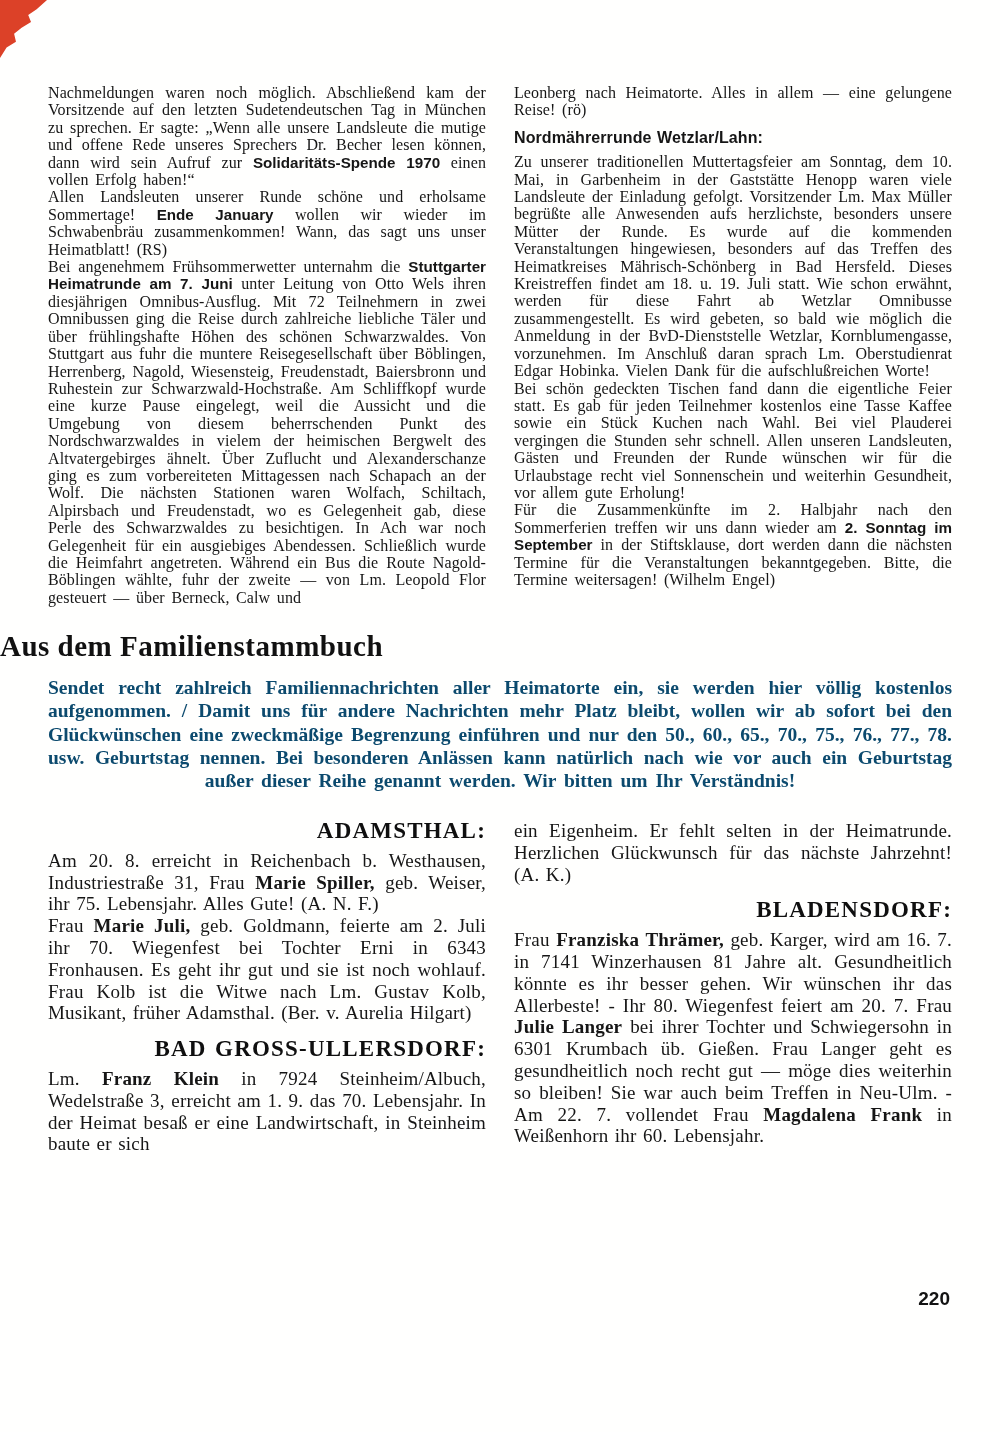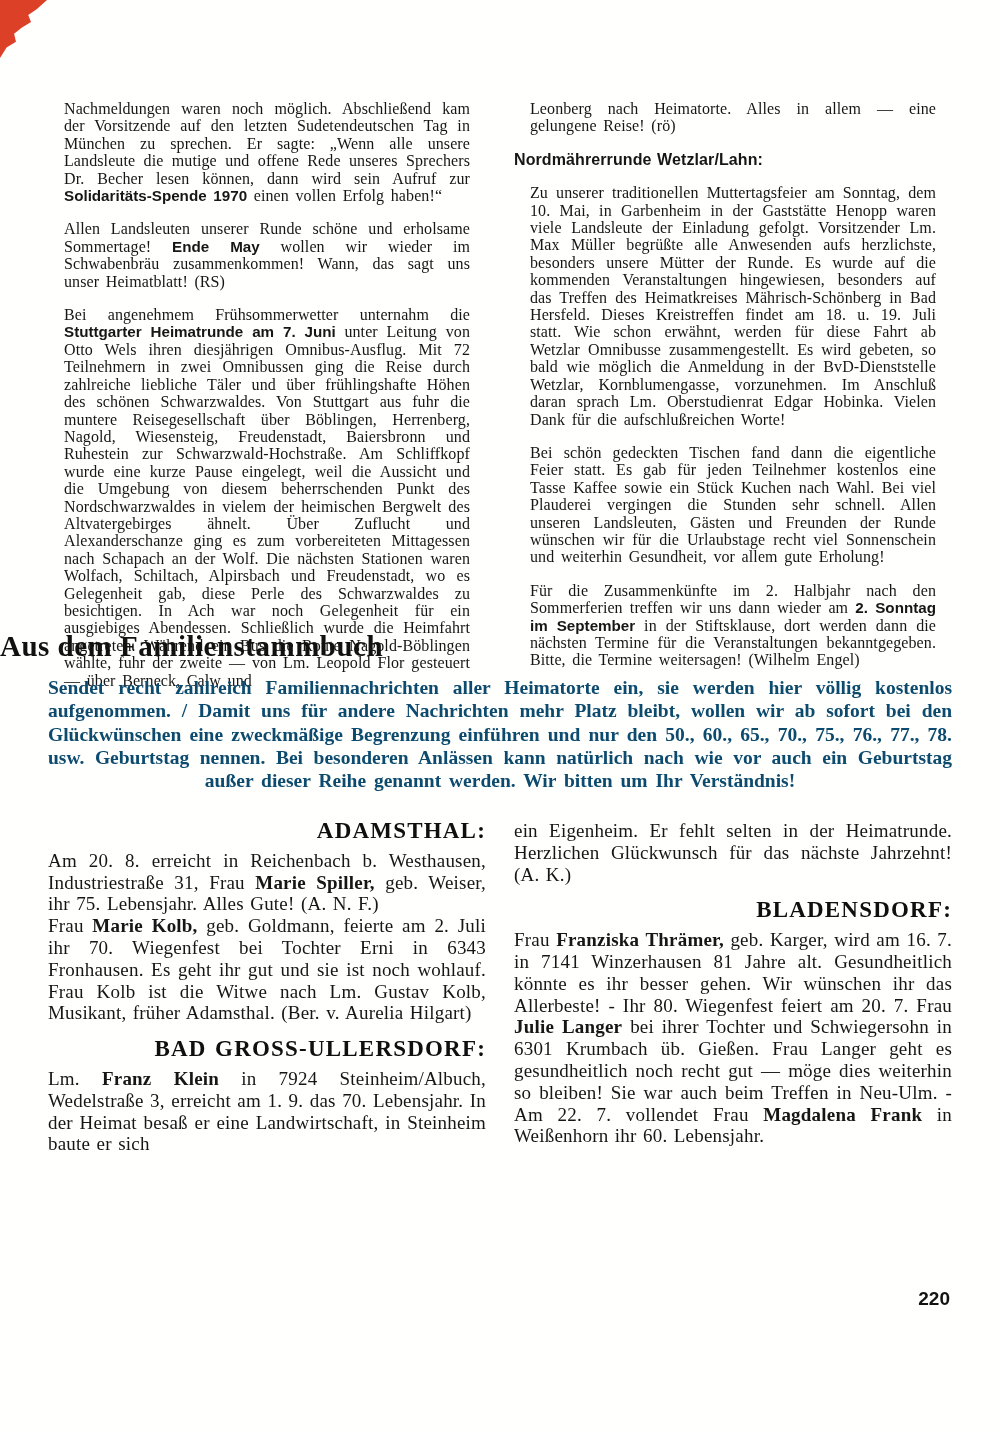--- a/index.html
+++ b/index.html
@@ -18,21 +18,21 @@
     position:absolute;left:0;top:0;width:47px;height:58px;
     clip-path:polygon(0 0,100% 0,78% 16%,60% 26%,66% 38%,46% 48%,30% 58%,34% 72%,14% 82%,0 100%);
   }
 
   
   .cols{position:absolute;left:48px;width:904px;display:flex;gap:28px;}
   .col{width:438px;text-align:justify;hyphens:auto;}
 
   
   .top-cols{top:84px;font-size:16px;line-height:17.4px;word-spacing:2.5px;letter-spacing:0.1px;}
-  .top-cols p{margin:16px;}
+  .top-cols p{margin:0;}
   .top-cols b{font-family:"Liberation Sans", sans-serif;font-size:0.95em;letter-spacing:0;}
   .top-cols .subhead{
     font-family:"Liberation Sans", sans-serif;font-weight:bold;
     font-size:16px;margin:10px 0 7px 0;text-align:left;word-spacing:1px;
   }
 
   
   .family-title{
     position:absolute;top:630px;left:0;width:1000px;margin:0;
     font-family:"Liberation Serif", serif;
@@ -77,41 +77,41 @@
 </head>
 <body>
 
 <main class="page">
 
   <div class="corner" style="background: rgb(220, 65, 40);"></div>
 
   <section class="cols top-cols">
     <div class="col">
         <p class="para">Nachmeldungen waren noch möglich. Abschließend kam der Vorsitzende auf den letzten Sudetendeutschen Tag in München zu sprechen. Er sagte: „Wenn alle unsere Landsleute die mutige und offene Rede unseres Sprechers Dr. Becher lesen können, dann wird sein Aufruf zur <b>Solidaritäts-Spende 1970</b> einen vollen Erfolg haben!“</p>
-        <p class="para">Allen Landsleuten unserer Runde schöne und erholsame Sommertage! <b>Ende May</b> wollen wir wieder im Schwabenbräu zusammenkommen! Wann, das sagt uns unser Heimatblatt! (RS)</p>
+        <p class="para">Allen Landsleuten unserer Runde schöne und erholsame Sommertage! <b>Ende January</b> wollen wir wieder im Schwabenbräu zusammenkommen! Wann, das sagt uns unser Heimatblatt! (RS)</p>
         <p class="para">Bei angenehmem Frühsommerwetter unternahm die <b>Stuttgarter Heimatrunde am 7. Juni</b> unter Leitung von Otto Wels ihren diesjährigen Omnibus-Ausflug. Mit 72 Teilnehmern in zwei Omnibussen ging die Reise durch zahlreiche liebliche Täler und über frühlingshafte Höhen des schönen Schwarzwaldes. Von Stuttgart aus fuhr die muntere Reisegesellschaft über Böblingen, Herrenberg, Nagold, Wiesensteig, Freudenstadt, Baiersbronn und Ruhestein zur Schwarzwald-Hochstraße. Am Schliffkopf wurde eine kurze Pause eingelegt, weil die Aussicht und die Umgebung von diesem beherrschenden Punkt des Nordschwarzwaldes in vielem der heimischen Bergwelt des Altvatergebirges ähnelt. Über Zuflucht und Alexanderschanze ging es zum vorbereiteten Mittagessen nach Schapach an der Wolf. Die nächsten Stationen waren Wolfach, Schiltach, Alpirsbach und Freudenstadt, wo es Gelegenheit gab, diese Perle des Schwarzwaldes zu besichtigen. In Ach war noch Gelegenheit für ein ausgiebiges Abendessen. Schließlich wurde die Heimfahrt angetreten. Während ein Bus die Route Nagold-Böblingen wählte, fuhr der zweite — von Lm. Leopold Flor gesteuert — über Berneck, Calw und</p>
       </div>
     <div class="col">
         <p class="para">Leonberg nach Heimatorte. Alles in allem — eine gelungene Reise! (rö)</p>
         <p class="subhead">Nordmährerrunde Wetzlar/Lahn:</p>
         <p class="para">Zu unserer traditionellen Muttertagsfeier am Sonntag, dem 10. Mai, in Garbenheim in der Gaststätte Henopp waren viele Landsleute der Einladung gefolgt. Vorsitzender Lm. Max Müller begrüßte alle Anwesenden aufs herzlichste, besonders unsere Mütter der Runde. Es wurde auf die kommenden Veranstaltungen hingewiesen, besonders auf das Treffen des Heimatkreises Mährisch-Schönberg in Bad Hersfeld. Dieses Kreistreffen findet am 18. u. 19. Juli statt. Wie schon erwähnt, werden für diese Fahrt ab Wetzlar Omnibusse zusammengestellt. Es wird gebeten, so bald wie möglich die Anmeldung in der BvD-Dienststelle Wetzlar, Kornblumengasse, vorzunehmen. Im Anschluß daran sprach Lm. Oberstudienrat Edgar Hobinka. Vielen Dank für die aufschlußreichen Worte!</p>
         <p class="para">Bei schön gedeckten Tischen fand dann die eigentliche Feier statt. Es gab für jeden Teilnehmer kostenlos eine Tasse Kaffee sowie ein Stück Kuchen nach Wahl. Bei viel Plauderei vergingen die Stunden sehr schnell. Allen unseren Landsleuten, Gästen und Freunden der Runde wünschen wir für die Urlaubstage recht viel Sonnenschein und weiterhin Gesundheit, vor allem gute Erholung!</p>
         <p class="para">Für die Zusammenkünfte im 2. Halbjahr nach den Sommerferien treffen wir uns dann wieder am <b>2. Sonntag im September</b> in der Stiftsklause, dort werden dann die nächsten Termine für die Veranstaltungen bekanntgegeben. Bitte, die Termine weitersagen! (Wilhelm Engel)</p>
       </div>
   </section>
 
   <h1 class="family-title">Aus dem Familienstammbuch</h1>
 
   <p class="intro">Sendet recht zahlreich Familiennachrichten aller Heimatorte ein, sie werden hier völlig kostenlos aufgenommen. / Damit uns für andere Nachrichten mehr Platz bleibt, wollen wir ab sofort bei den Glückwünschen eine zweckmäßige Begrenzung einführen und nur den 50., 60., 65., 70., 75., 76., 77., 78. usw. Geburtstag nennen. Bei besonderen Anlässen kann natürlich nach wie vor auch ein Geburtstag außer dieser Reihe genannt werden. Wir bitten um Ihr Verständnis!</p>
 
   <section class="cols bottom-cols">
     <div class="col">
         <p class="heading">ADAMSTHAL:</p>
         <p class="para">Am 20. 8. erreicht in Reichenbach b. Westhausen, Industriestraße 31, Frau <b>Marie Spiller,</b> geb. Weiser, ihr 75. Lebensjahr. Alles Gute! (A. N. F.)</p>
-        <p class="para">Frau <b>Marie Kolb,</b> geb. Goldmann, feierte am 2. Juli ihr 70. Wiegenfest bei Tochter Erni in 6343 Fronhausen. Es geht ihr gut und sie ist noch wohlauf. Frau Kolb ist die Witwe nach Lm. Gustav Kolb, Musikant, früher Adamsthal. (Ber. v. Aurelia Hilgart)</p>
+        <p class="para">Frau <b>Marie Juli,</b> geb. Goldmann, feierte am 2. Juli ihr 70. Wiegenfest bei Tochter Erni in 6343 Fronhausen. Es geht ihr gut und sie ist noch wohlauf. Frau Kolb ist die Witwe nach Lm. Gustav Kolb, Musikant, früher Adamsthal. (Ber. v. Aurelia Hilgart)</p>
         <p class="heading">BAD GROSS-ULLERSDORF:</p>
         <p class="para">Lm. <b>Franz Klein</b> in 7924 Steinheim/Albuch, Wedelstraße 3, erreicht am 1. 9. das 70. Lebensjahr. In der Heimat besaß er eine Landwirtschaft, in Steinheim baute er sich</p>
       </div>
     <div class="col">
         <p class="para">ein Eigenheim. Er fehlt selten in der Heimatrunde. Herzlichen Glückwunsch für das nächste Jahrzehnt! (A. K.)</p>
         <p class="heading">BLADENSDORF:</p>
         <p class="para">Frau <b>Franziska Thrämer,</b> geb. Karger, wird am 16. 7. in 7141 Winzerhausen 81 Jahre alt. Gesundheitlich könnte es ihr besser gehen. Wir wünschen ihr das Allerbeste! - Ihr 80. Wiegenfest feiert am 20. 7. Frau <b>Julie Langer</b> bei ihrer Tochter und Schwiegersohn in 6301 Krumbach üb. Gießen. Frau Langer geht es gesundheitlich noch recht gut — möge dies weiterhin so bleiben! Sie war auch beim Treffen in Neu-Ulm. - Am 22. 7. vollendet Frau <b>Magdalena Frank</b> in Weißenhorn ihr 60. Lebensjahr.</p>
       </div>
   </section>
 

